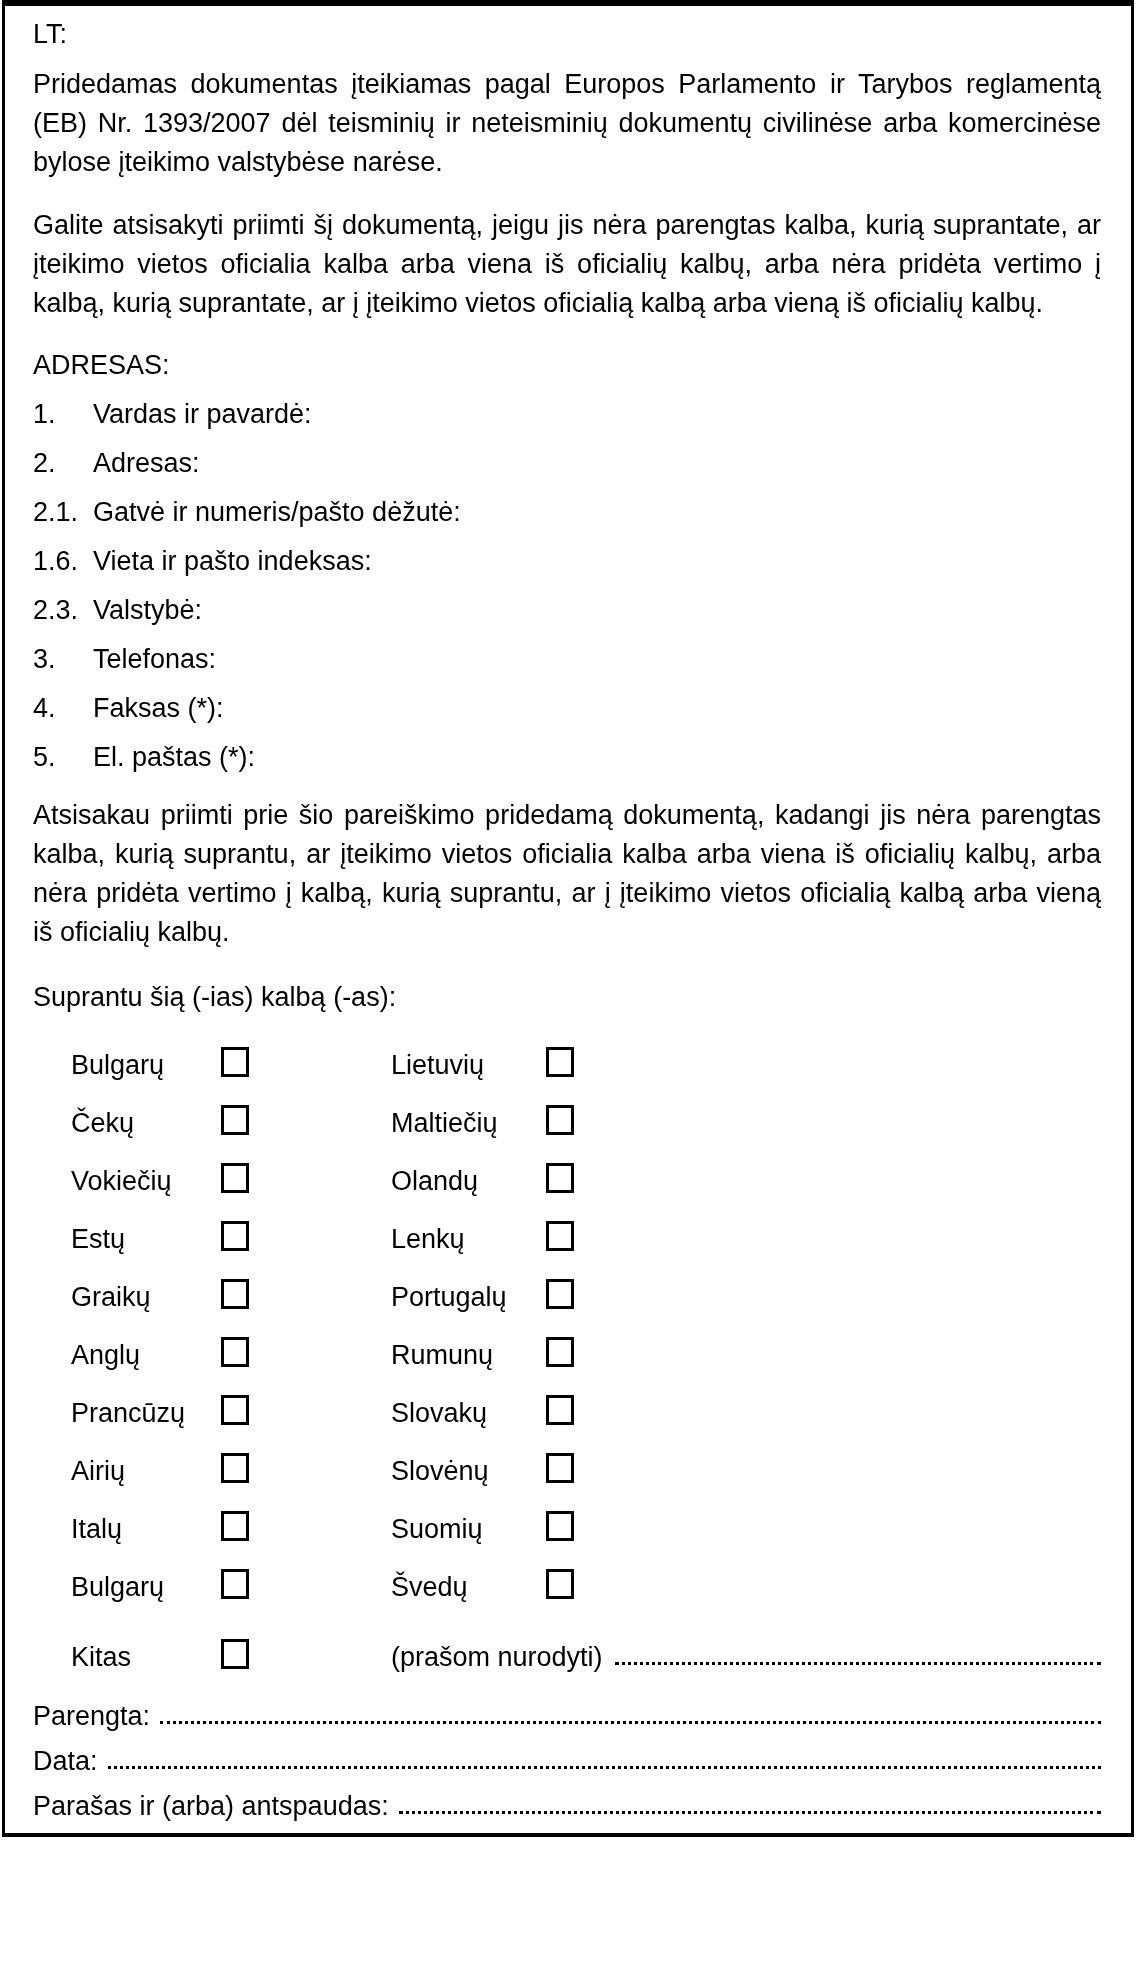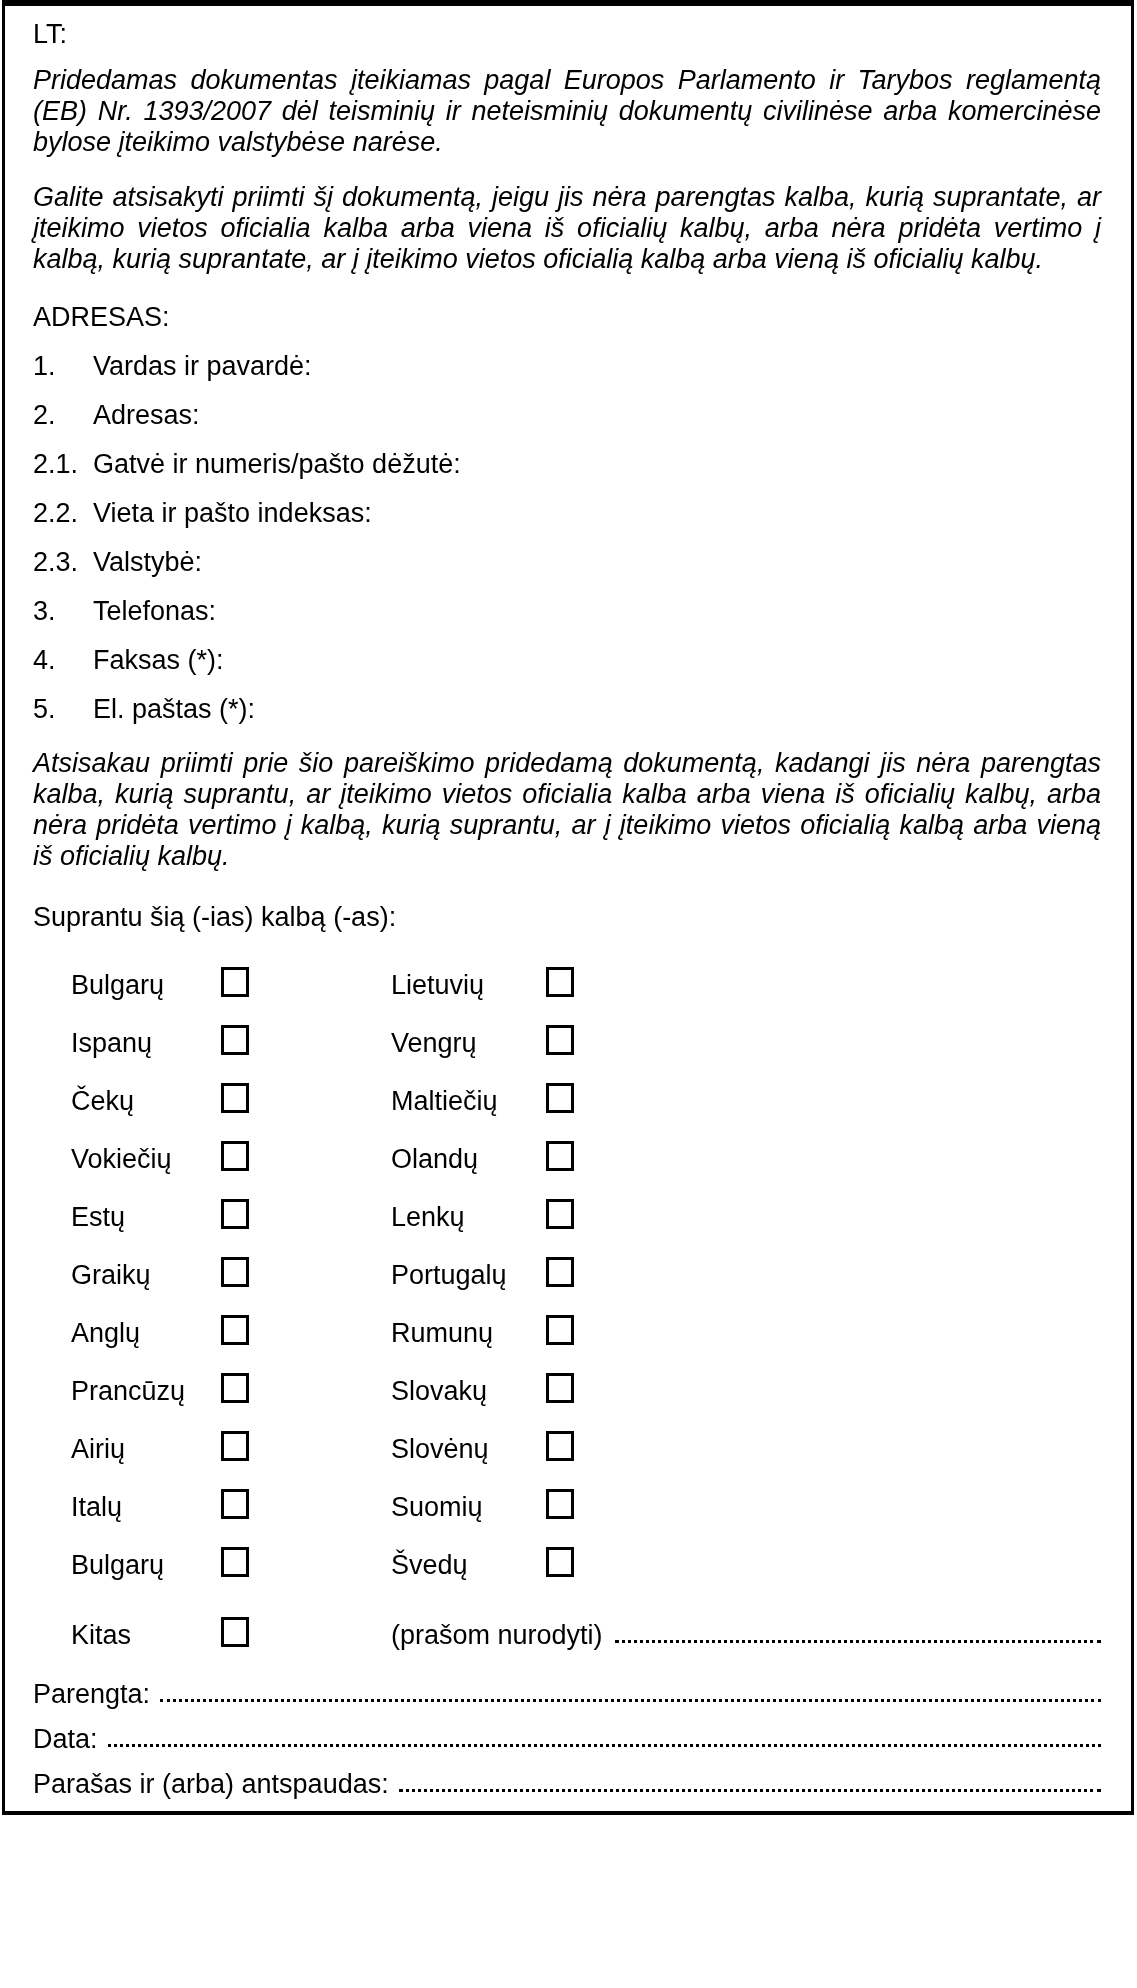--- a/index.html
+++ b/index.html
@@ -17,23 +17,22 @@
     border-top-width: 6px;
     border-bottom-width: 4px;
     padding: 14px 30px 12px 28px;
     font-size: 27px;
   }
 
   .lang-tag { line-height: 28px; }
 
   .para {
     margin: 24px 0 0 0;
-    line-height: 31px;
+    line-height: 39px;
     text-align: justify;
-    font-style: italic;
   }
   .para.first { margin-top: 17px; }
 
   .heading { margin-top: 27px; line-height: 30px; }
 
   .field-row { display: flex; margin-top: 19px; line-height: 30px; }
   .field-num { width: 60px; flex: 0 0 60px; }
   .field-label { flex: 1; }
 
   .prompt { margin-top: 30px; line-height: 30px; }
@@ -76,21 +75,21 @@
     </div>
     <div class="field-row">
       <span class="field-num">2.</span>
       <span class="field-label">Adresas:</span>
     </div>
     <div class="field-row">
       <span class="field-num">2.1.</span>
       <span class="field-label">Gatvė ir numeris/pašto dėžutė:</span>
     </div>
     <div class="field-row">
-      <span class="field-num">2.2.</span>
+      <span class="field-num">1.6.</span>
       <span class="field-label">Vieta ir pašto indeksas:</span>
     </div>
     <div class="field-row">
       <span class="field-num">2.3.</span>
       <span class="field-label">Valstybė:</span>
     </div>
     <div class="field-row">
       <span class="field-num">3.</span>
       <span class="field-label">Telefonas:</span>
     </div>
@@ -104,26 +103,20 @@
     </div>
 
     <p class="para">Atsisakau priimti prie šio pareiškimo pridedamą dokumentą, kadangi jis nėra parengtas kalba, kurią suprantu, ar įteikimo vietos oficialia kalba arba viena iš oficialių kalbų, arba nėra pridėta vertimo į kalbą, kurią suprantu, ar į įteikimo vietos oficialią kalbą arba vieną iš oficialių kalbų.</p>
     <div class="prompt">Suprantu šią (-ias) kalbą (-as):</div>
 
     <div class="lang-grid">
       <div class="lang-row">
         <span class="lc1">Bulgarų</span>
         <span class="lcb"><span class="checkbox"></span></span>
         <span class="lc2">Lietuvių</span>
-        <span class="lcb2"><span class="checkbox"></span></span>
-      </div>
-      <div class="lang-row">
-        <span class="lc1">Ispanų</span>
-        <span class="lcb"><span class="checkbox"></span></span>
-        <span class="lc2">Vengrų</span>
         <span class="lcb2"><span class="checkbox"></span></span>
       </div>
       <div class="lang-row">
         <span class="lc1">Čekų</span>
         <span class="lcb"><span class="checkbox"></span></span>
         <span class="lc2">Maltiečių</span>
         <span class="lcb2"><span class="checkbox"></span></span>
       </div>
       <div class="lang-row">
         <span class="lc1">Vokiečių</span>

